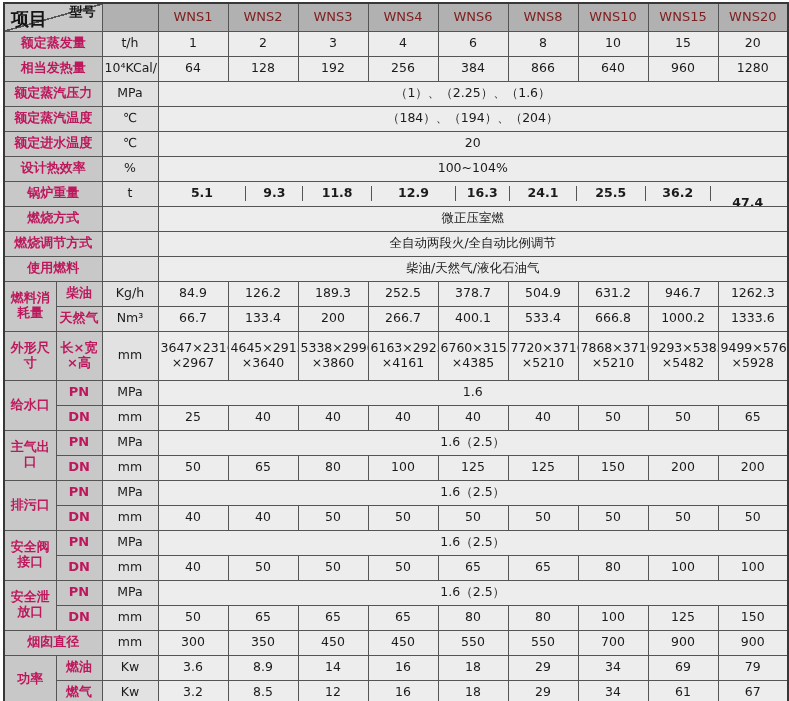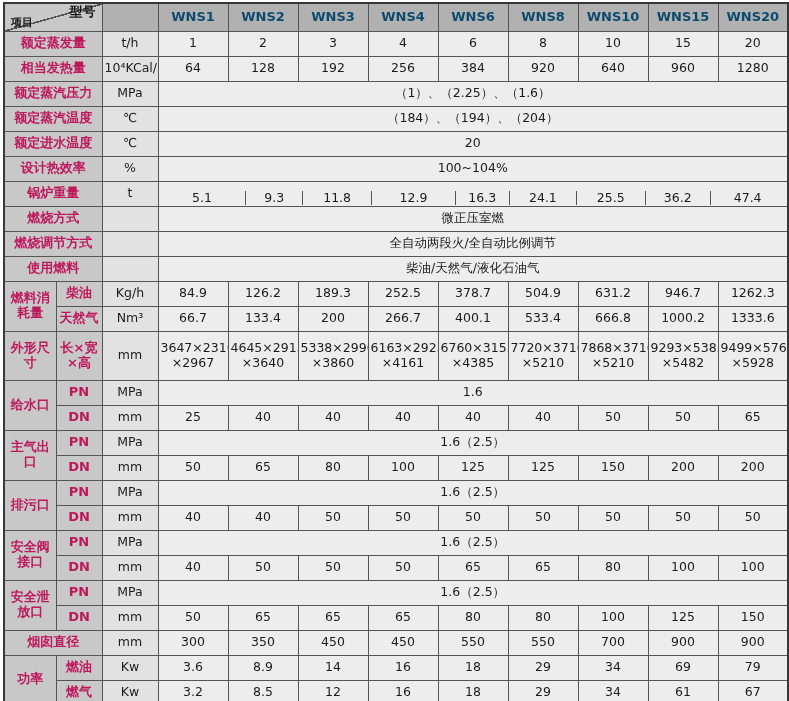--- a/index.html
+++ b/index.html
@@ -14,39 +14,39 @@
     border:2px solid #383838;border-bottom-width:3px;
   }
   th,td{
     border:1px solid #555555;
     font-size:12.5px;text-align:center;vertical-align:middle;
     padding:1px 2px;overflow:hidden;line-height:1.15;
   }
   thead tr{height:28px;}
   tbody tr{height:25px;}
   tbody tr.tall{height:49px;}
-  .mh{background:var(--header-bg,#b1b1b1);font-weight:bold;font-size:13px;color:#0c4a6e;}
+  .mh{background:var(--header-bg,#b1b1b1);font-weight:normal;font-size:13px;color:#7f1d1d;}
   .unit-h{background:var(--header-bg,#b1b1b1);}
   .lbl{background:var(--label-bg,#c8c8c8);font-weight:bold;font-size:13px;white-space:pre-line;color:#be185d;}
   .unit{background:var(--unit-bg,#e2e2e2);font-size:12.5px;margin-left:39px;}
   .val{background:var(--cell-bg,#ededed);white-space:pre-line;}
   .corner{
     background:
       linear-gradient(to bottom right,
         rgba(0,0,0,0) calc(50% - 0.8px),
         #555555 calc(50% - 0.8px),
         #555555 calc(50% + 0.8px),
         rgba(0,0,0,0) calc(50% + 0.8px)),
       var(--label-bg,#c8c8c8);
     position:relative;padding:12px;
   }
   .corner .tr-lab{position:absolute;top:1px;right:6px;font-weight:bold;font-size:13px;color:#141414;}
-  .corner .bl-lab{position:absolute;bottom:1px;left:6px;font-weight:bold;font-size:11px;color:#141414;}
+  .corner .bl-lab{position:absolute;bottom:1px;left:6px;font-weight:bold;font-size:18px;color:#141414;}
   td.flexhost{padding:0;}
-  .fx{display:flex;width:100%;height:23px;align-items:flex-end;}
+  .fx{display:flex;width:100%;height:23px;align-items:center;font-weight:bold;}
   .fxc{
     display:flex;align-items:center;justify-content:center;
     border-right:1px solid #555555;box-sizing:border-box;
     background:var(--cell-bg,#ededed);font-size:12.5px;
   }
   .fxc:last-child{border-right:none;margin-top:20px;}
 </style>
 </head>
 <body>
 
@@ -99,21 +99,21 @@
           <td class="val">20</td>
         </tr>
         <tr>
           <td class="lbl" colspan="2">相当发热量</td>
           <td class="unit">10⁴KCal/h</td>
           <td class="val">64</td>
           <td class="val">128</td>
           <td class="val">192</td>
           <td class="val">256</td>
           <td class="val">384</td>
-          <td class="val">920</td>
+          <td class="val">866</td>
           <td class="val">640</td>
           <td class="val">960</td>
           <td class="val">1280</td>
         </tr>
         <tr>
           <td class="lbl" colspan="2">额定蒸汽压力</td>
           <td class="unit">MPa</td>
           <td class="val" colspan="9">（1）、（2.25）、（1.6）</td>
         </tr>
         <tr>

